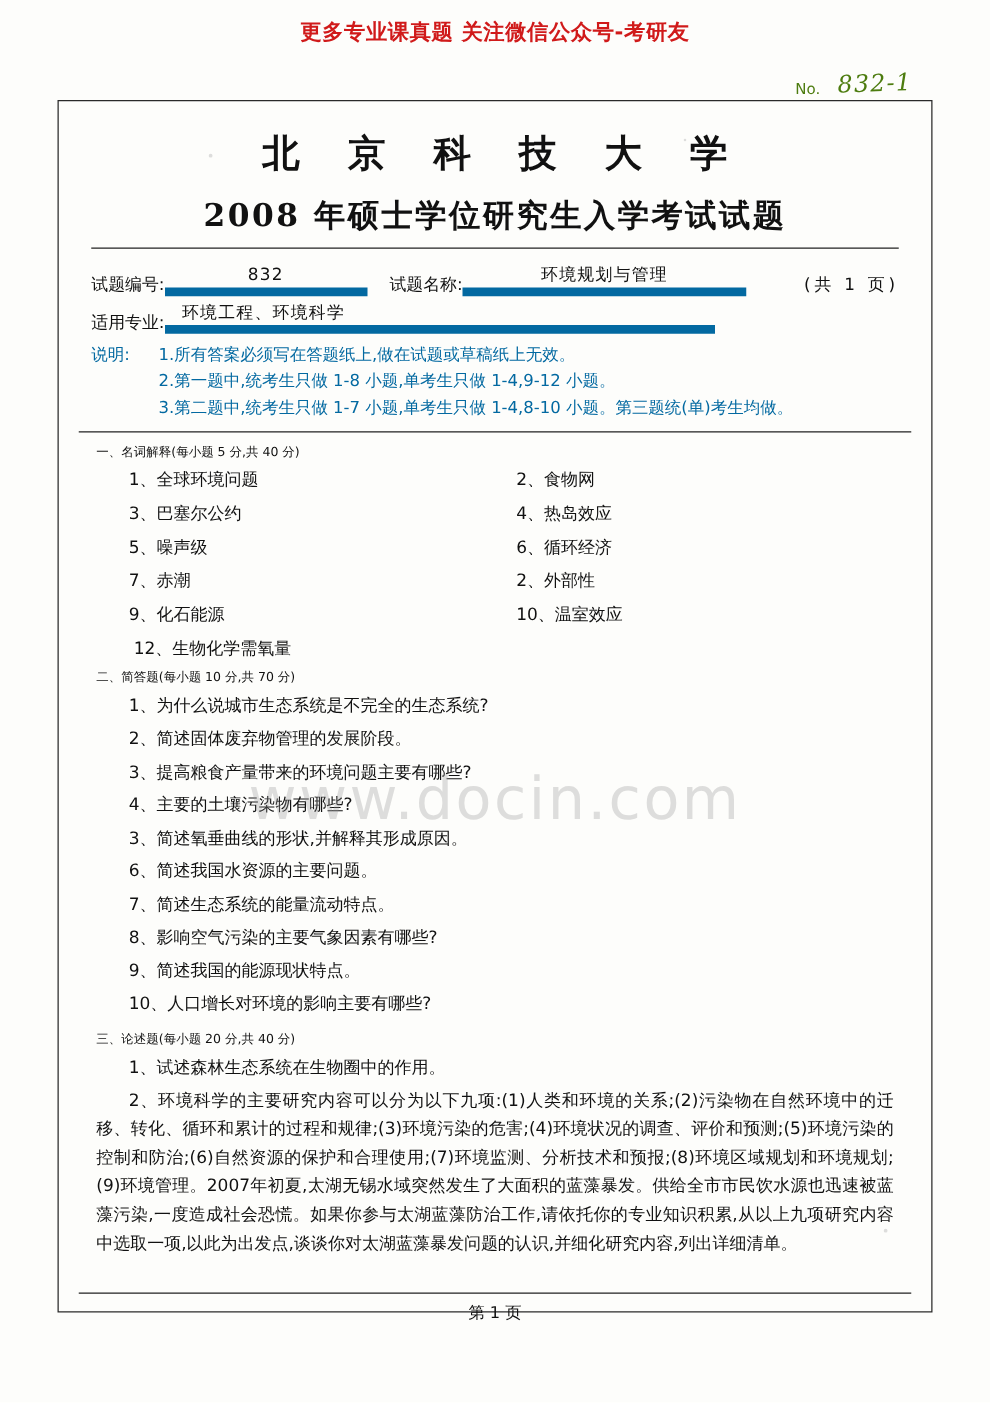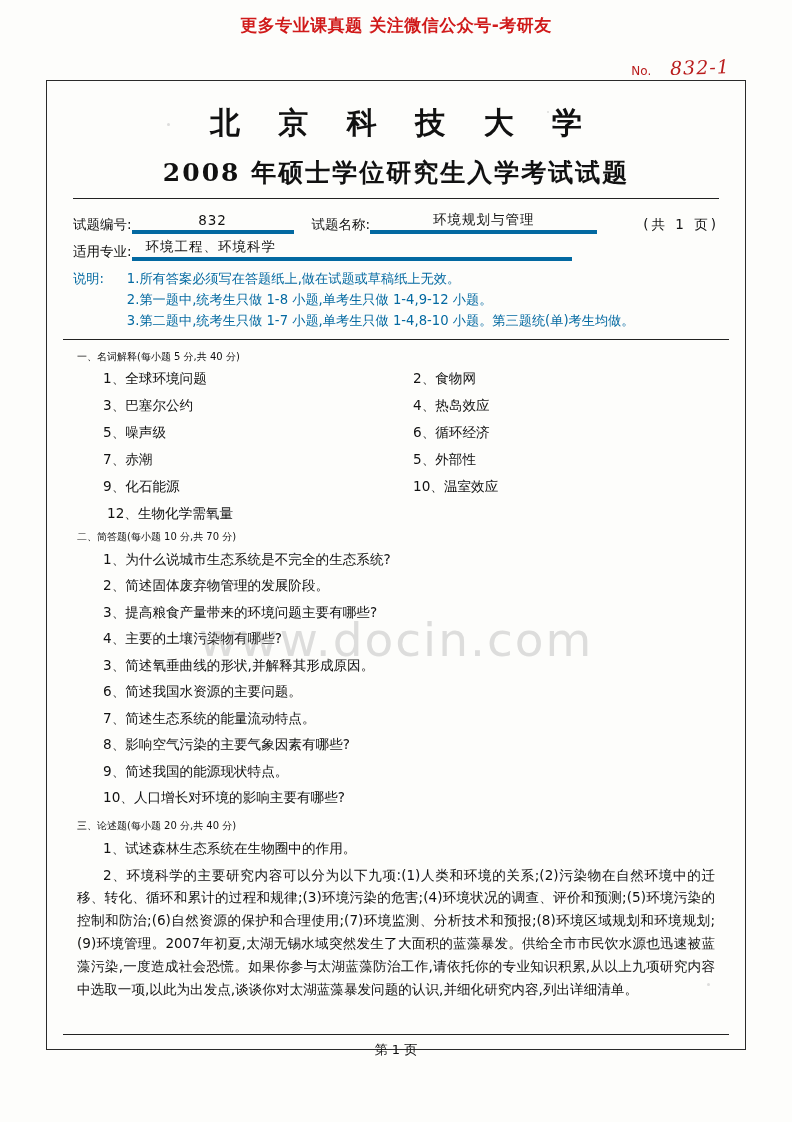--- a/index.html
+++ b/index.html
@@ -34,24 +34,24 @@
     color: #d01a1a;
     letter-spacing: 0.5px;
   }
 
   
   .serial {
     position: absolute;
     top: 56px;
     right: 62px;
     font-size: 13px;
-    color: #b91c1c;
+    color: #4d7c0f;
     display: flex;
     align-items: flex-end;
-    gap: 19px;
+    gap: 14px;
   }
   .serial .no-label { font-size: 12px; }
   .serial .no-value {
     font-family: "DejaVu Serif", "Liberation Serif", serif;
     font-size: 19px;
     font-style: italic;
     letter-spacing: 1px;
     transform: rotate(-2deg);
   }
 
@@ -106,21 +106,21 @@
     color: #111;
   }
   .meta-row {
     display: flex;
     align-items: flex-end;
     margin-bottom: 4px;
   }
   .meta-label { white-space: nowrap; }
   .fill {
     flex: 0 0 auto;
-    border-bottom: 4px solid #0369a1;
+    border-bottom: 7px solid #0369a1;
     text-align: center;
     padding: 0 6px 1px 6px;
     min-height: 17px;
     letter-spacing: 1px;
   }
   .fill.w-code { width: 150px; }
   .fill.w-name { width: 215px; }
   .fill.w-major { width: 420px; text-align: left; padding-left: 14px;}
   .spacer { flex: 1 1 auto; }
   .pages {
@@ -294,21 +294,21 @@
           <div class="term-row">
             <span class="term-col">3、巴塞尔公约</span>
             <span class="term-col right">4、热岛效应</span>
           </div>
           <div class="term-row">
             <span class="term-col">5、噪声级</span>
             <span class="term-col right">6、循环经济</span>
           </div>
           <div class="term-row">
             <span class="term-col">7、赤潮</span>
-            <span class="term-col right">5、外部性</span>
+            <span class="term-col right">2、外部性</span>
           </div>
           <div class="term-row">
             <span class="term-col">9、化石能源</span>
             <span class="term-col right">10、温室效应</span>
           </div>
           <div class="term-row">
             <span class="term-col right">12、生物化学需氧量</span>
           </div>
         </div>
 

